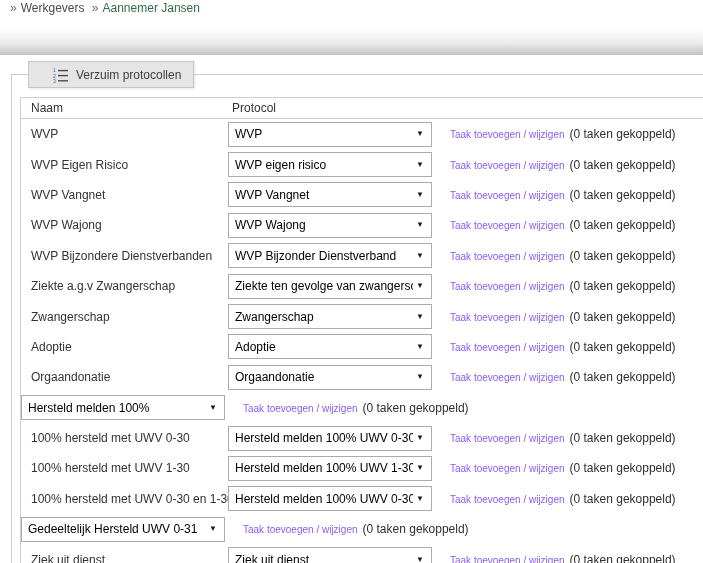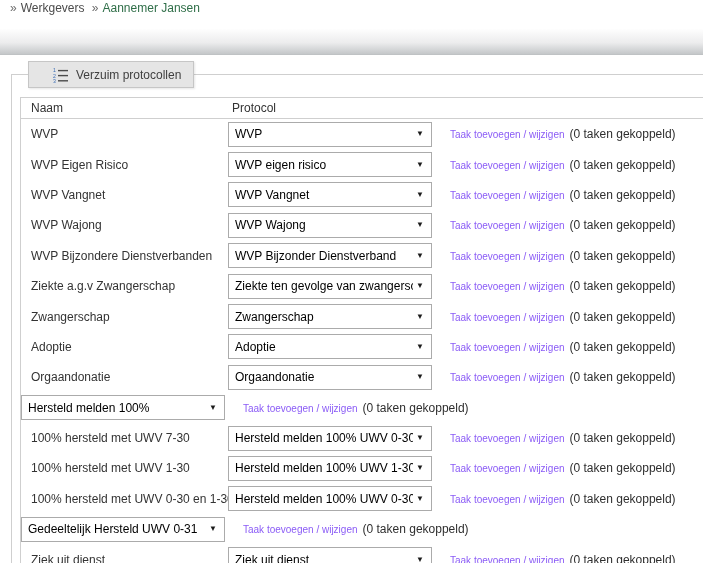--- a/index.html
+++ b/index.html
@@ -212,21 +212,21 @@
         <span class="sel-caret">▼</span>
       </div>
     </div>
     <div class="cell-actions">
       <a href="#" class="task-link">Taak toevoegen / wijzigen</a>
       <span class="task-count">(0 taken gekoppeld)</span>
     </div>
   </div>
 
   <div class="trow">
-    <div class="cell-name">100% hersteld met UWV 7-30</div>
+    <div class="cell-name">100% hersteld met UWV 0-30</div>
     <div class="cell-proto">
       <div class="selectbox">
         <span class="sel-text">Hersteld melden 100% UWV 0-30</span>
         <span class="sel-caret">▼</span>
       </div>
     </div>
     <div class="cell-actions">
       <a href="#" class="task-link">Taak toevoegen / wijzigen</a>
       <span class="task-count">(0 taken gekoppeld)</span>
     </div>

